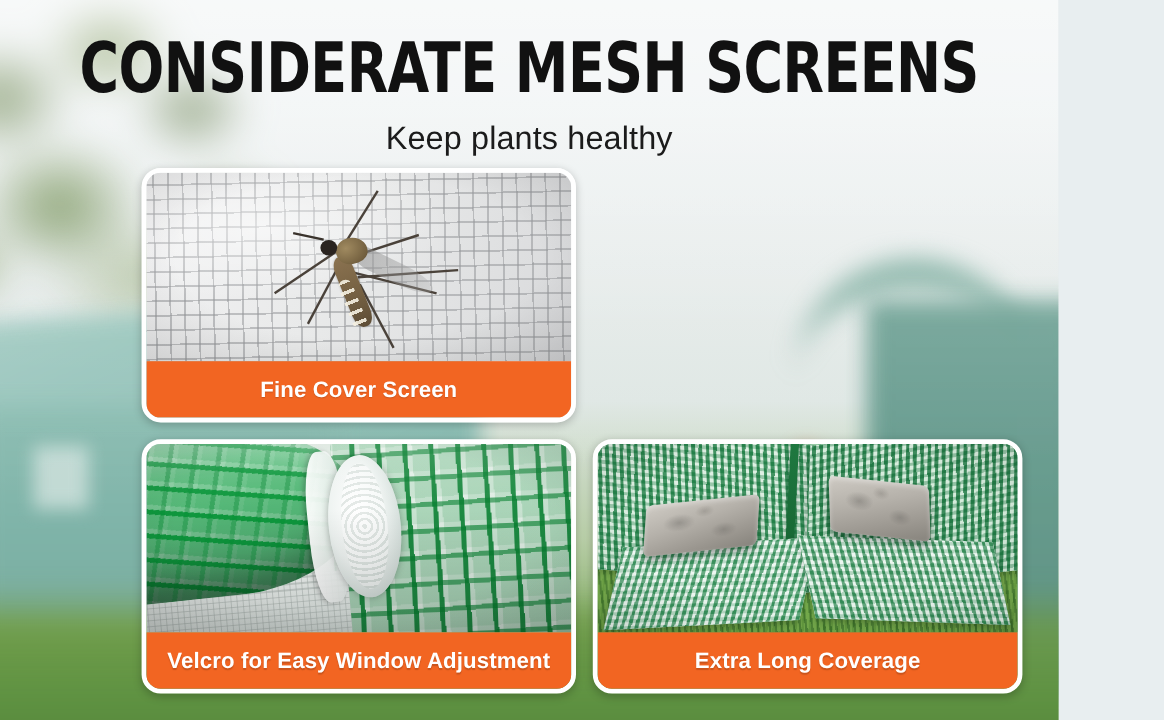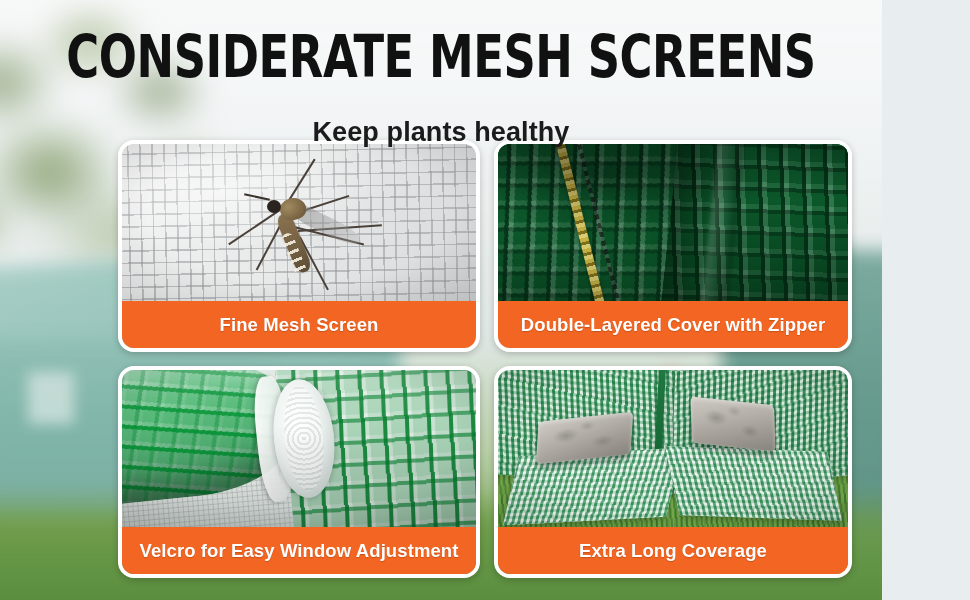--- a/index.html
+++ b/index.html
@@ -92,22 +92,22 @@
   .header{position:absolute;left:0;right:0;top:0;height:140px;text-align:center;z-index:5;}
   .title{
     margin:0;padding-top:28px;
     font-family:"Liberation Sans Narrow","DejaVu Sans Condensed","Liberation Sans",sans-serif;
     font-weight:bold;font-size:58px;line-height:1;
     letter-spacing:-0.5px;color:#111;
     transform:scaleX(.86);transform-origin:center;
     white-space:nowrap;
   }
   .subtitle{
-    margin:17px;padding-top:14px;
-    font-size:27px;color:#1b1b1b;font-weight:bold;letter-spacing:.1px;
+    margin:0;padding-top:14px;
+    font-size:27px;color:#1b1b1b;font-weight:normal;letter-spacing:.1px;
   }
 
   
   .card{
     position:absolute;
     border-radius:16px;
     overflow:hidden;
     border:4px solid #ffffff;
     box-sizing:border-box;
     box-shadow:0 2px 7px rgba(0,0,0,.22);
@@ -396,37 +396,23 @@
         <div class="mq-leg l7"></div>
         <div class="mq-wing"></div>
         <div class="mq-body"></div>
         <div class="mq-abdomen-bands"></div>
         <div class="mq-thorax"></div>
         <div class="mq-head"></div>
         <div class="mq-proboscis"></div>
       </div>
       <div class="photo-vig"></div>
     </div>
-    <div class="caption">Fine Mesh Screen</div>
+    <div class="caption">Fine Cover Screen</div>
   </div>
 
-  <div class="card" id="card-double-layer">
-    <div class="photo">
-      <div class="ph-green-tarp">
-        <div class="tarp-left"></div>
-        <div class="tarp-right"></div>
-        <div class="tarp-ridge"></div>
-        <div class="zipper2"></div>
-        <div class="zipper"></div>
-      </div>
-      <div class="tarp-shadow"></div>
-      <div class="photo-vig"></div>
-    </div>
-    <div class="caption">Double-Layered Cover with Zipper</div>
-  </div>
 
   <div class="card" id="card-coverage">
     <div class="photo">
       <div class="ph-corner">
         <div class="cr-grass"></div>
         <div class="cr-panelL"></div>
         <div class="cr-panelR"></div>
         <div class="cr-seam"></div>
         <div class="cr-flapL"></div>
         <div class="cr-flapR"></div>

